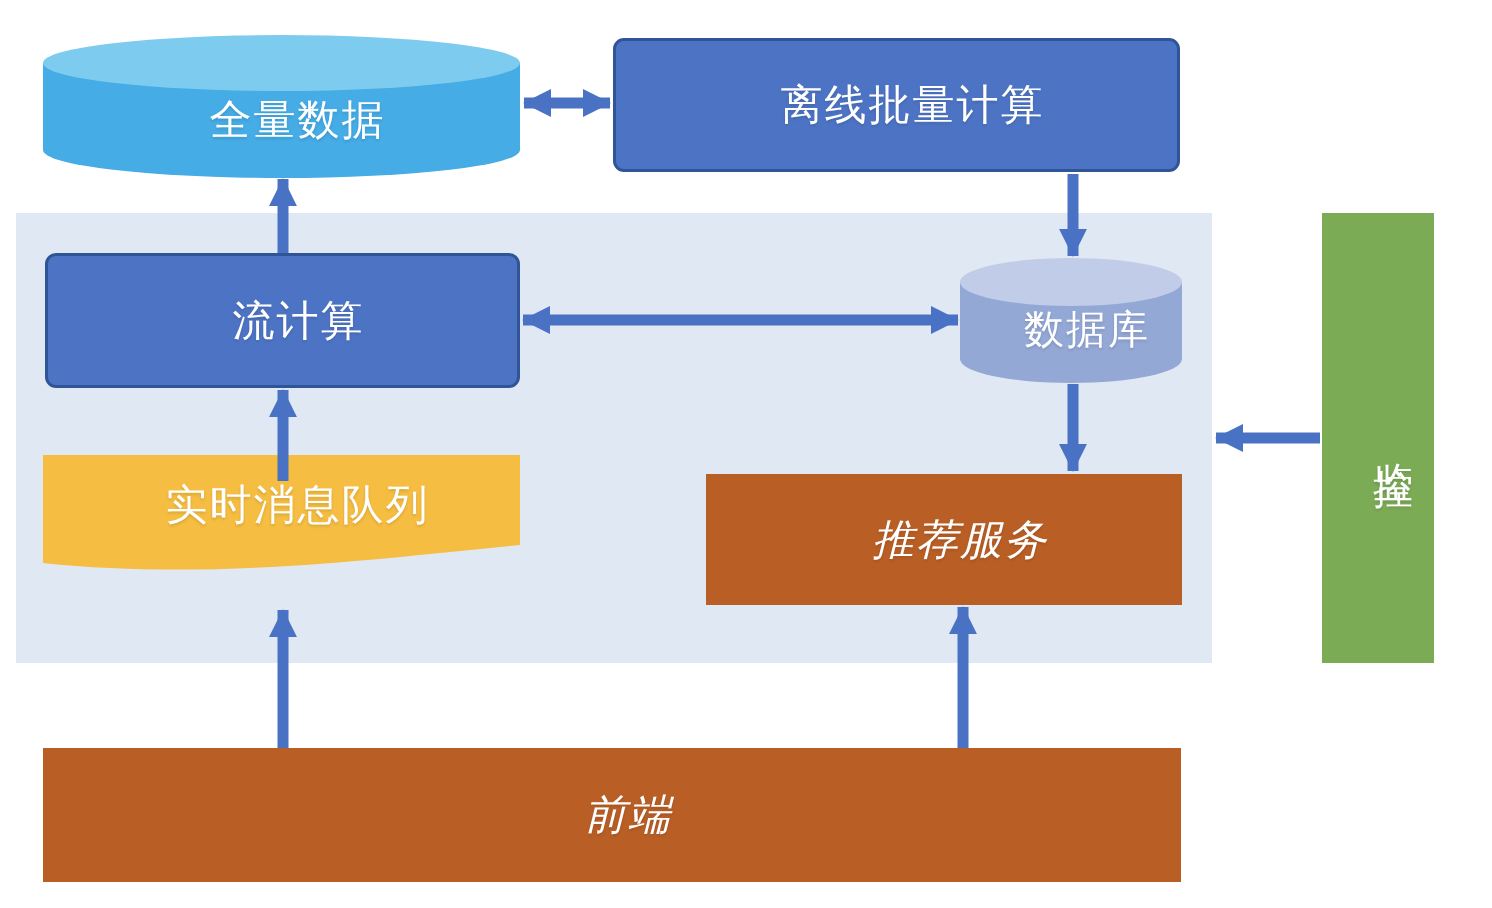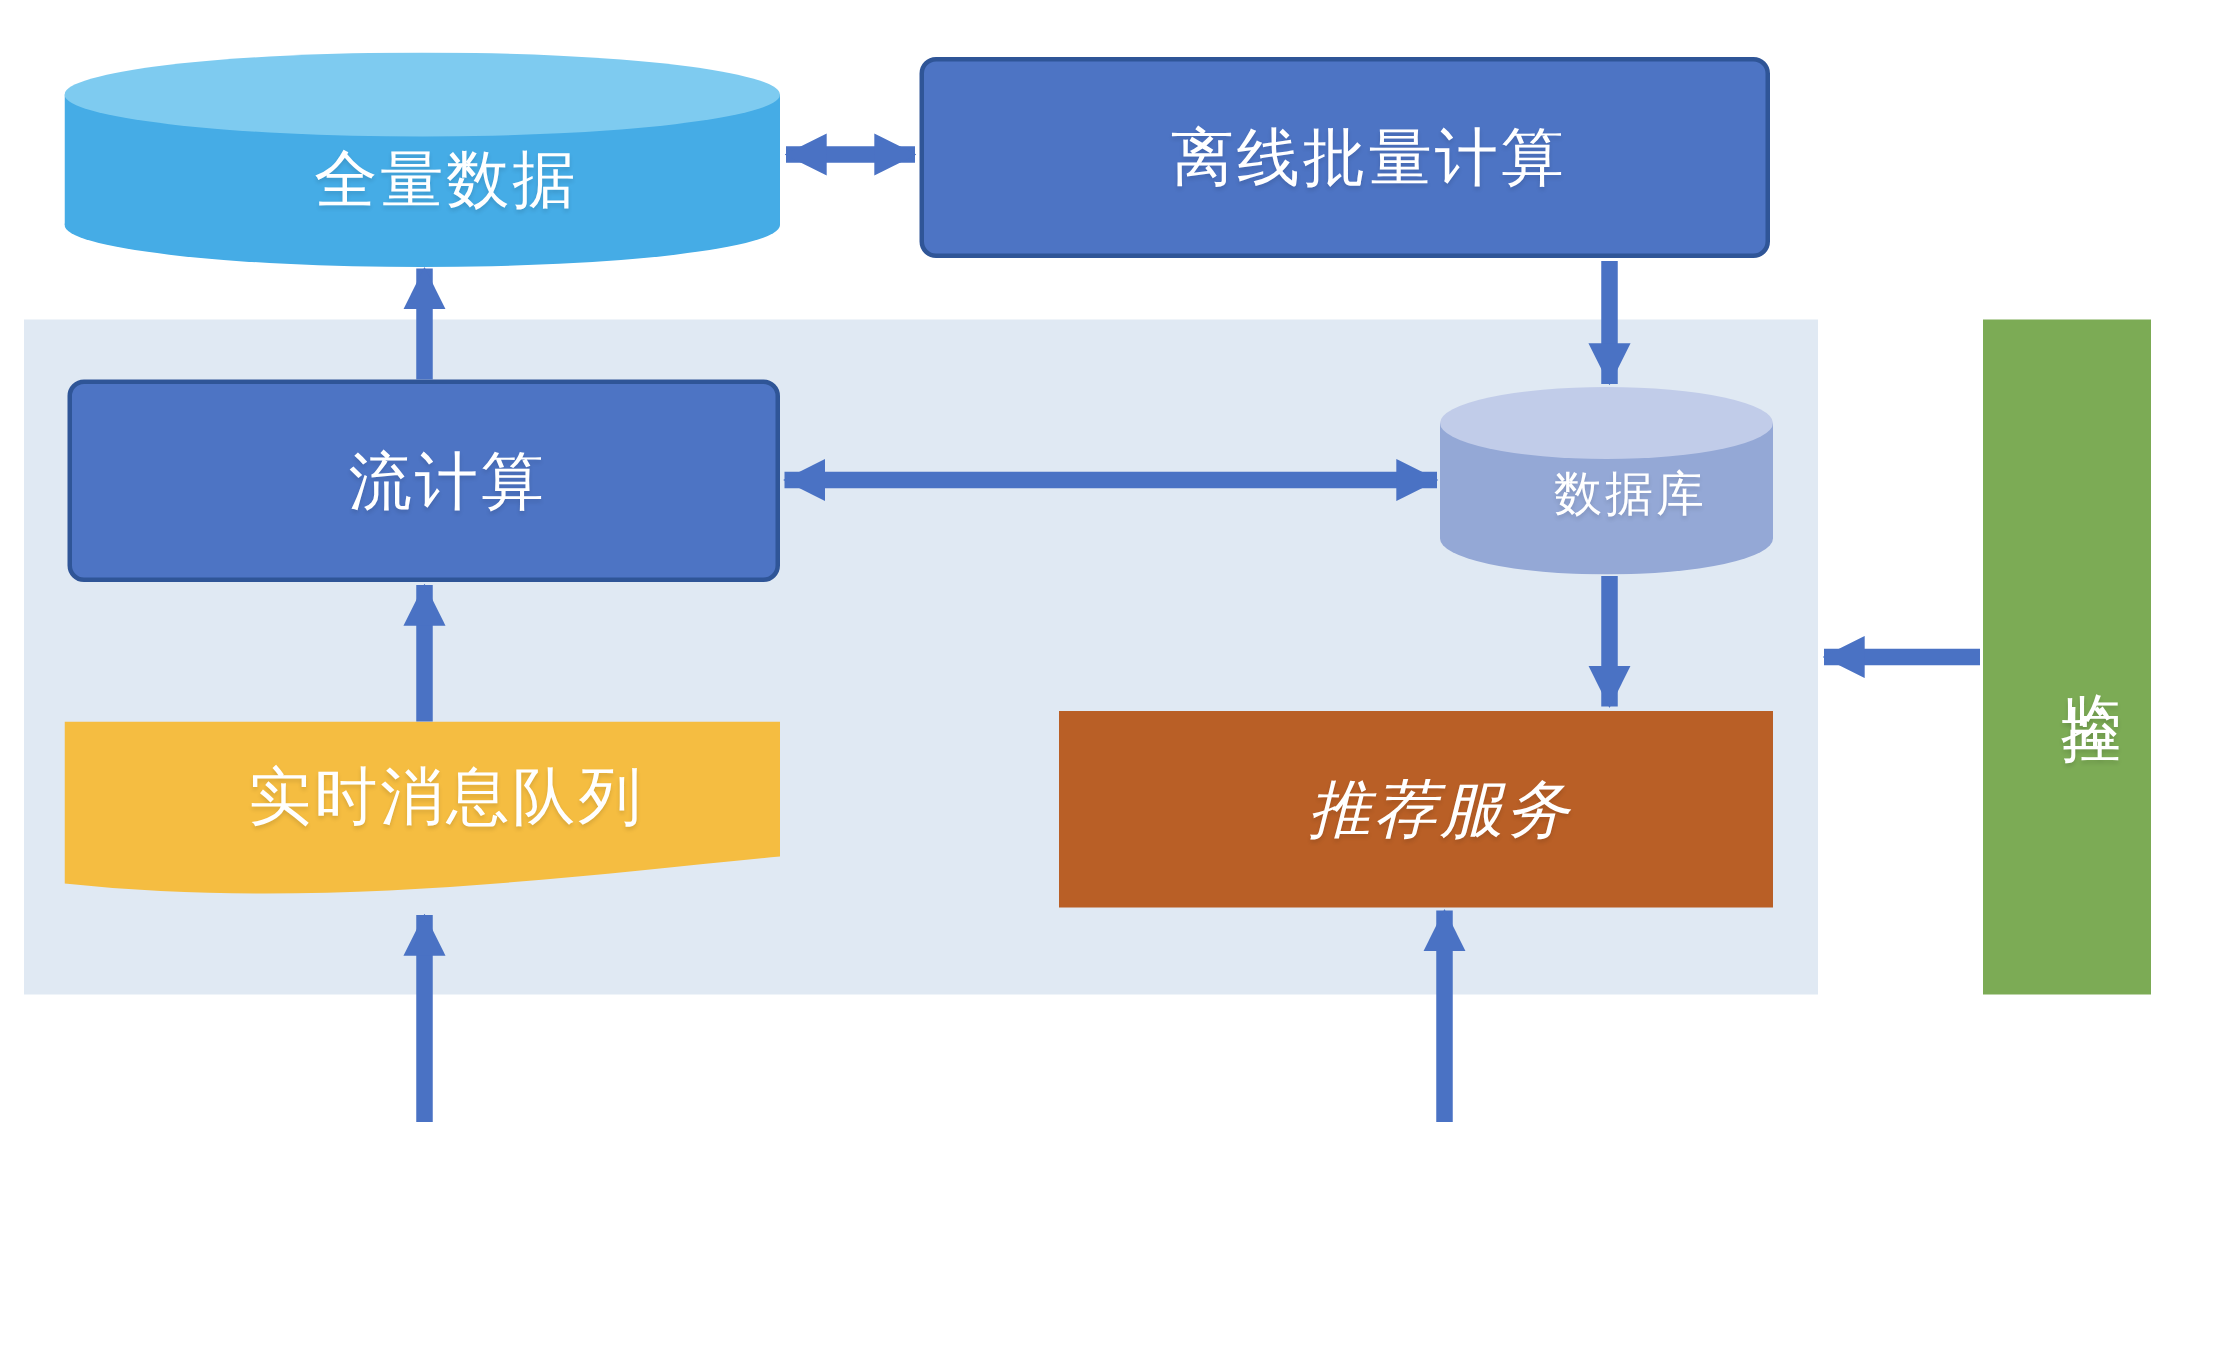--- a/index.html
+++ b/index.html
@@ -23,22 +23,22 @@
     background:var(--blue-box-fill,#4D74C4);
     border:3px solid var(--blue-box-border,#2F5597);
     border-radius:11px;box-sizing:border-box;
   }
   .orange-box{background:var(--orange-box,#B95F26);font-style:italic;}
   #node-full-data{left:43px;top:35px;width:477px;height:143px;}
   #node-full-data .node-label{padding-top:26px;}
   #node-offline-batch{left:613px;top:38px;width:567px;height:134px;}
   #node-stream-compute{left:45px;top:253px;width:475px;height:135px;}
   #node-database{left:960px;top:258px;width:222px;height:125px;}
-  #node-database .node-label{padding-top:18px;font-size:32px;}
-  #node-realtime-queue{left:43px;top:481px;width:477px;height:126px;}
+  #node-database .node-label{padding-top:18px;font-size:40px;}
+  #node-realtime-queue{left:43px;top:455px;width:477px;height:126px;}
   #node-realtime-queue .node-label{padding-bottom:26px;}
   #node-recommend-service{left:706px;top:474px;width:476px;height:131px;}
   #node-frontend{left:43px;top:748px;width:1138px;height:134px;}
   #node-monitor{
     left:1322px;top:213px;width:112px;height:450px;
     background:var(--green-box,#7CAB55);
   }
   #node-monitor .node-label{
     writing-mode:vertical-rl;text-orientation:upright;
     font-size:40px;letter-spacing:8px;
@@ -85,20 +85,23 @@
     <svg class="shape" viewBox="0 0 477 126">
       <path d="M0,0 H477 V90 C340,103 170,126 0,108 Z" style="fill:var(--yellow-wave,#F5BD41)"></path>
     </svg>
     <div class="node-label">实时消息队列</div>
   </div>
 
   <div class="abs orange-box" id="node-recommend-service">
     <div class="node-label">推荐服务</div>
   </div>
 
+  <div class="abs orange-box" id="node-frontend">
+    <div class="node-label">前端</div>
+  </div>
 
   <div class="abs" id="node-monitor">
     <div class="node-label">监控</div>
   </div>
 
   <svg id="arrow-overlay">
     <defs>
       <marker id="arrow-head" viewBox="0 0 6 6" refX="5.8" refY="3" markerWidth="2.55" markerHeight="2.55" orient="auto-start-reverse" markerUnits="strokeWidth">
         <path d="M0,0 L6,3 L0,6 Z"></path>
       </marker>

